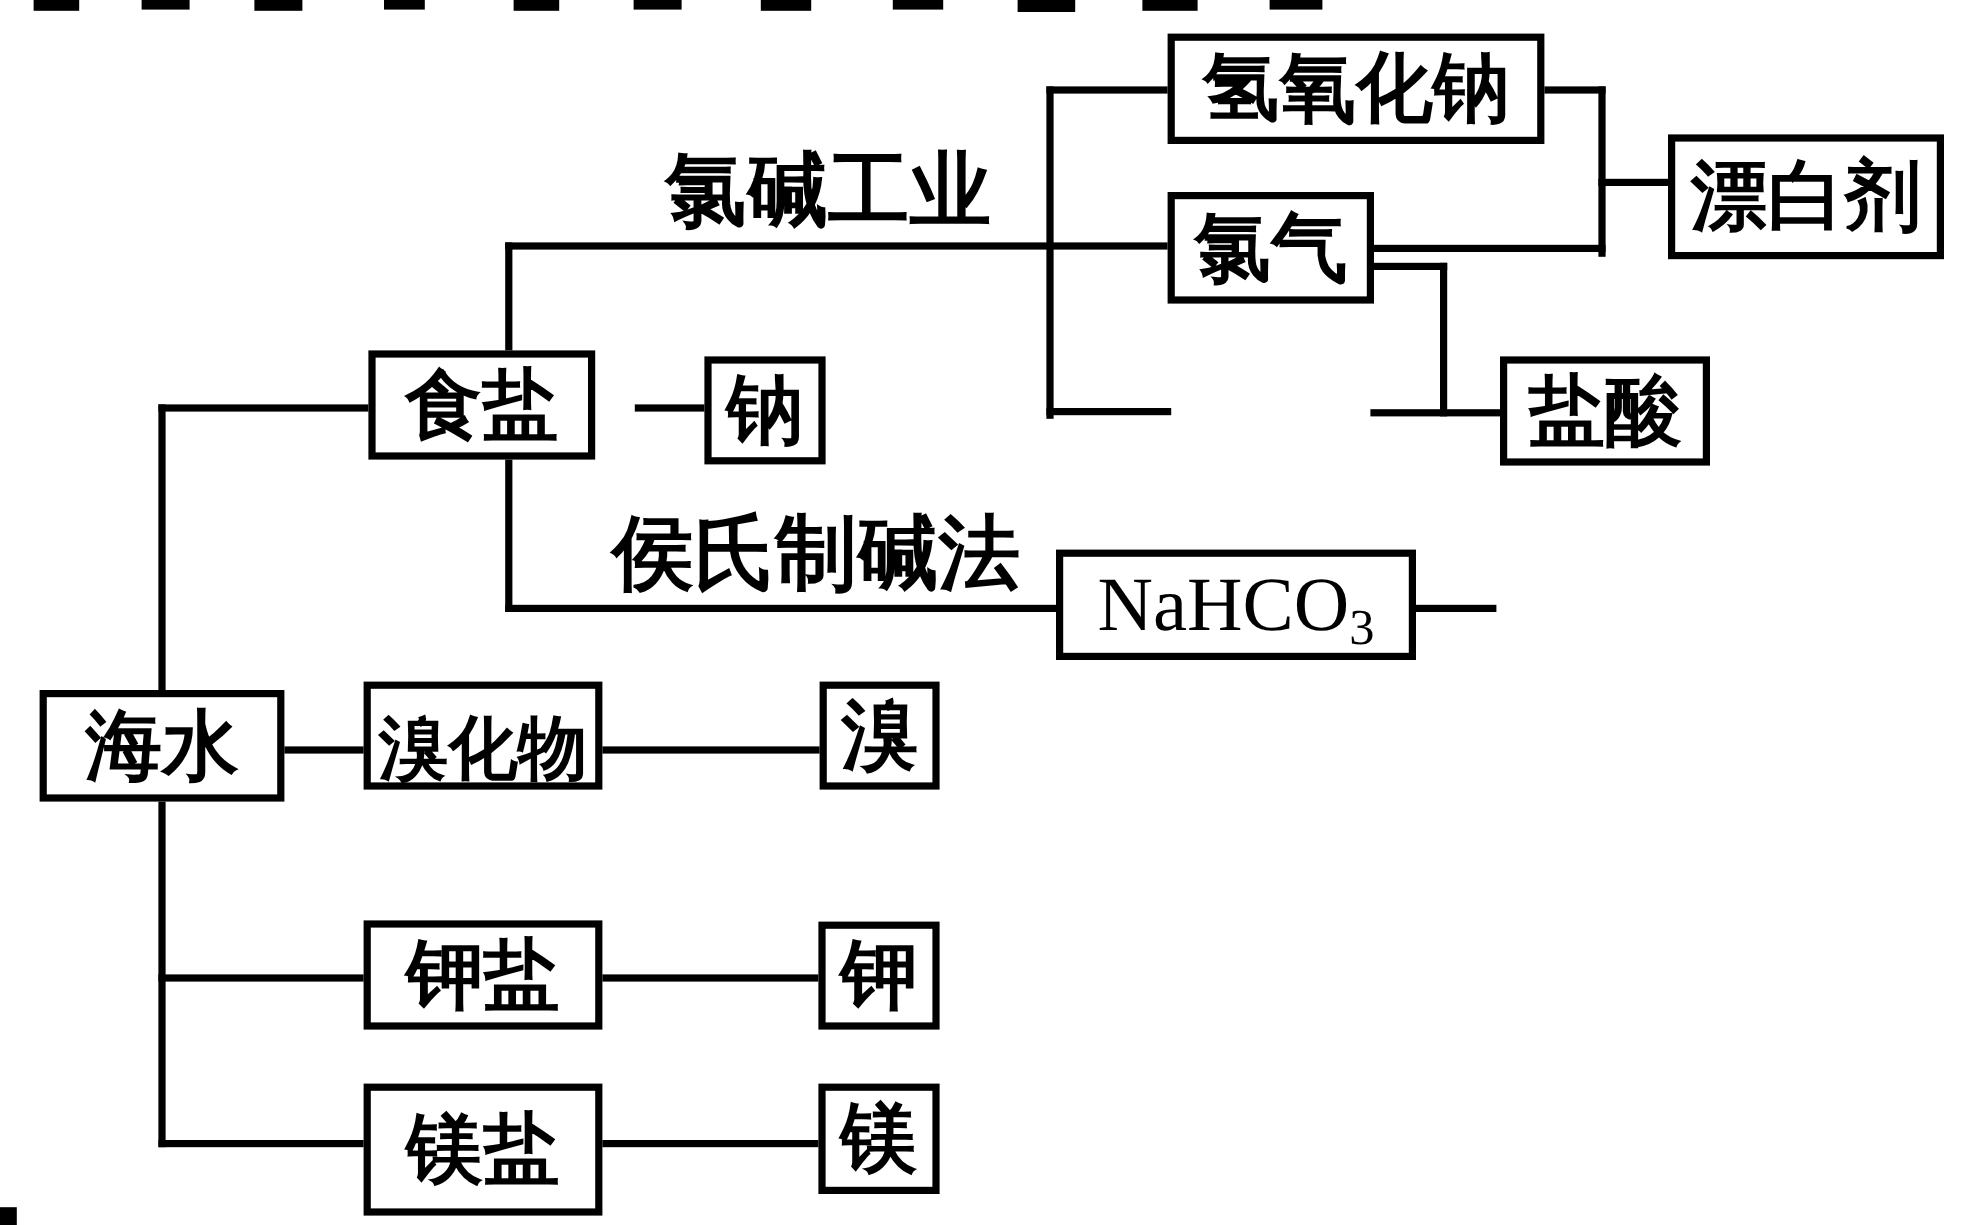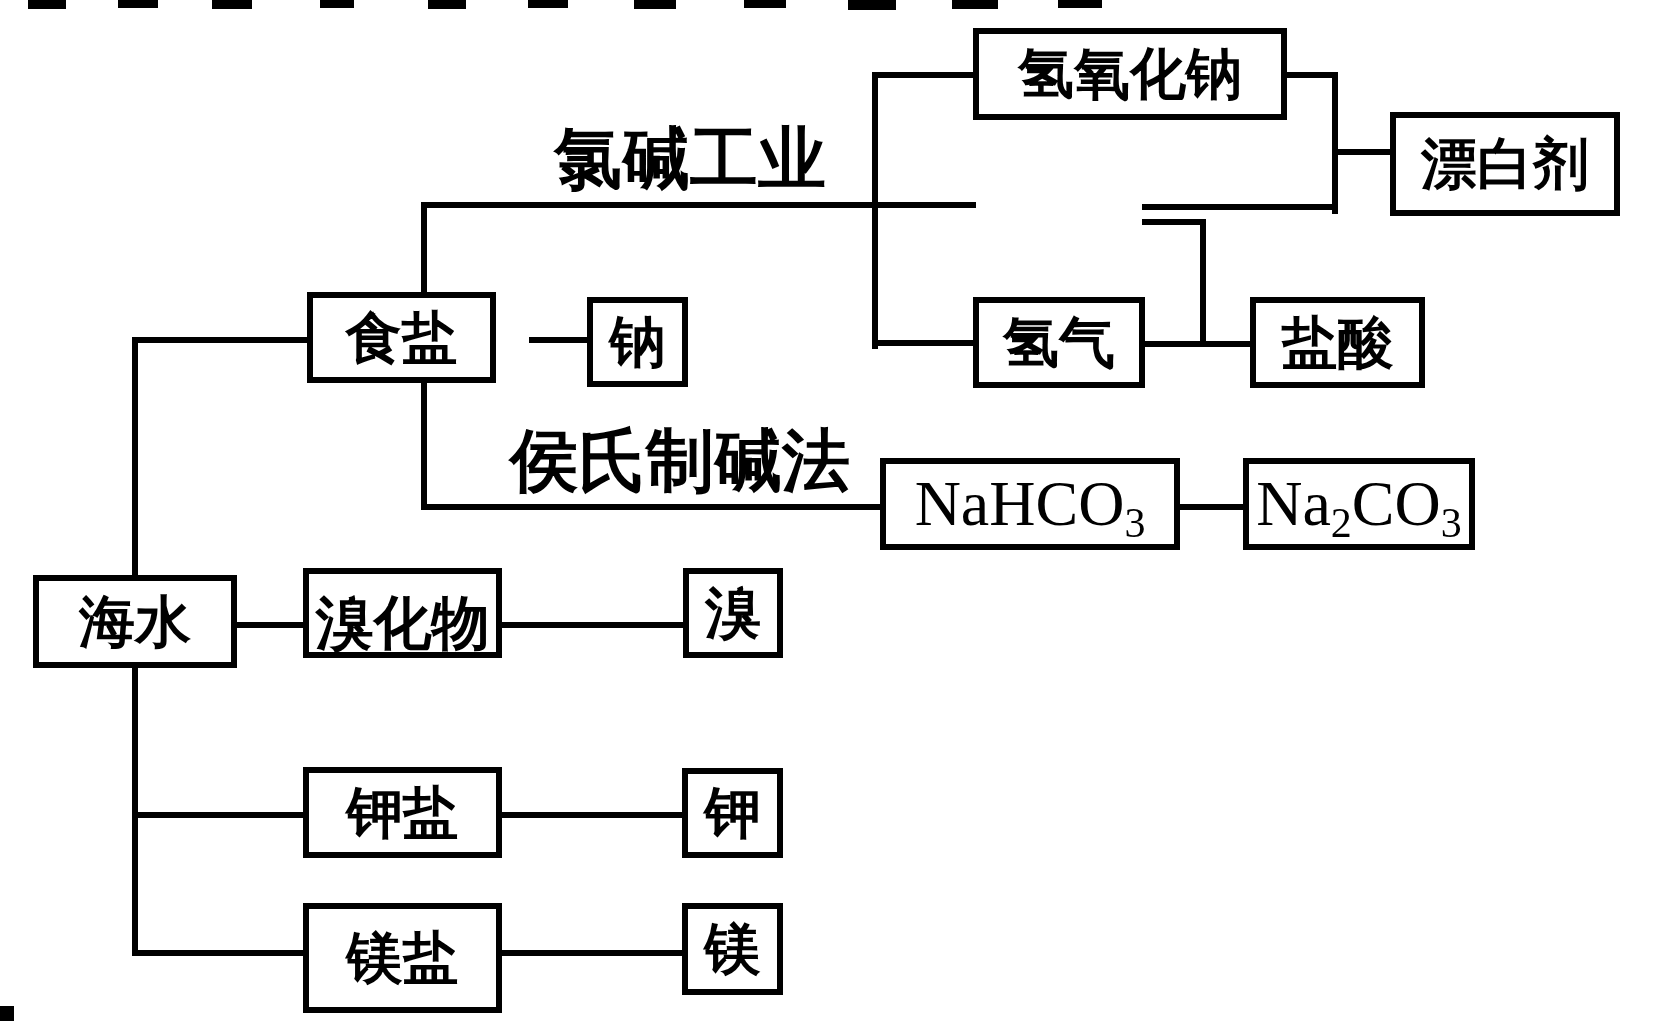--- a/index.html
+++ b/index.html
@@ -20,21 +20,21 @@
     position: absolute;
     box-sizing: border-box;
     border: 6px solid #000000;
     background: #ffffff;
     display: flex;
     align-items: center;
     justify-content: center;
     white-space: nowrap;
   }
   .box-label {
-    font-size: 56px;
+    font-size: 64px;
     font-weight: bold;
     line-height: 1;
   }
   .box-label.tight { font-size: 58px; margin-top: 22px; }
   .formula {
     font-size: 64px;
     font-weight: normal;
     line-height: 1;
   }
   .formula sub {
@@ -116,40 +116,37 @@
   </div>
 
   <div class="box" style="left:587px;top:297px;width:101px;height:90px;">
     <span class="box-label">钠</span>
   </div>
 
   <div class="box" style="left:973px;top:28px;width:314px;height:92px;">
     <span class="box-label">氢氧化钠</span>
   </div>
 
+  <div class="box" style="left:973px;top:160px;width:172px;height:93px;">
+    <span class="box-label">氯气</span>
+  </div>
 
-  <div class="box" style="left:973px;top:297px;width:172px;height:91px;">
-    <span class="box-label">氢气</span>
-  </div>
 
   <div class="box" style="left:1390px;top:112px;width:230px;height:104px;">
     <span class="box-label">漂白剂</span>
   </div>
 
   <div class="box" style="left:1250px;top:297px;width:175px;height:91px;">
     <span class="box-label">盐酸</span>
   </div>
 
   <div class="box" style="left:880px;top:458px;width:300px;height:92px;">
     <span class="formula"><span>NaHCO</span><sub>3</sub></span>
   </div>
 
-  <div class="box" style="left:1243px;top:458px;width:232px;height:92px;">
-    <span class="formula"><span>Na</span><sub>2</sub><span>CO</span><sub>3</sub></span>
-  </div>
 
   <div class="box" style="left:303px;top:568px;width:199px;height:90px;">
     <span class="box-label tight">溴化物</span>
   </div>
 
   <div class="box" style="left:683px;top:568px;width:100px;height:90px;">
     <span class="box-label">溴</span>
   </div>
 
   <div class="box" style="left:303px;top:767px;width:199px;height:91px;">

